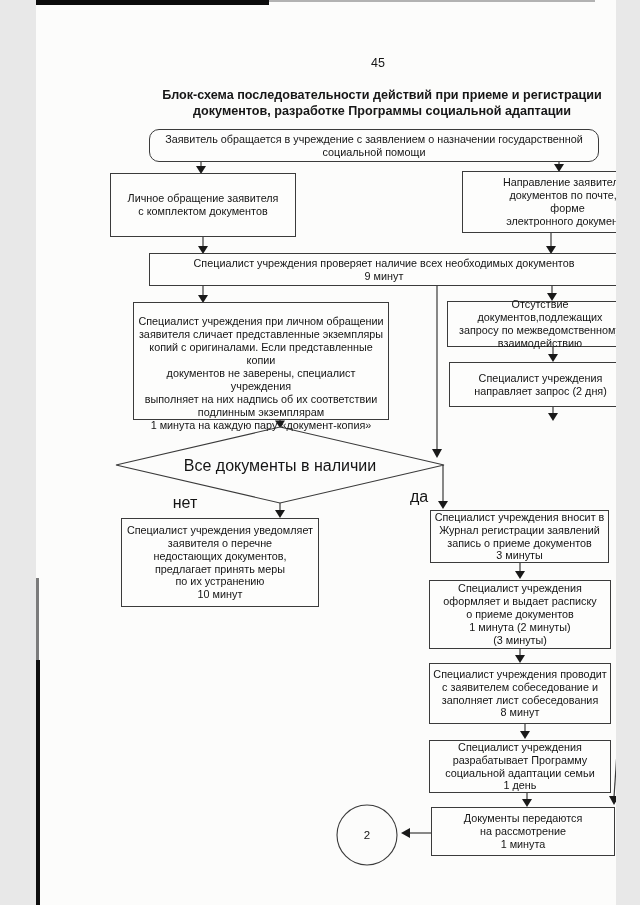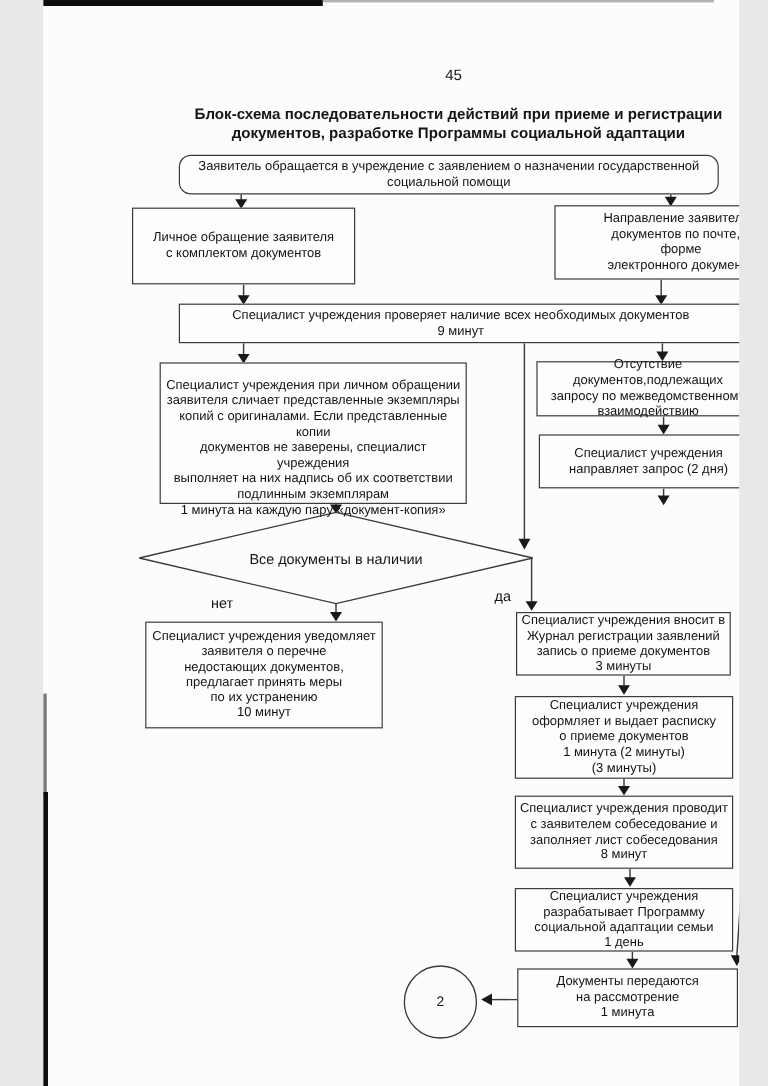--- a/index.html
+++ b/index.html
@@ -18,21 +18,21 @@
     display:flex;align-items:center;justify-content:center;
     text-align:center;font-size:10.8px;line-height:1.2;color:#141414;
     padding:2px 3px;box-sizing:border-box;
   }
   .node span{white-space:pre-line;}
   .node.top-align{align-items:flex-start;padding-top:12px;}
   .rounded{border-radius:10px;text-align:center;}
   .freetext{
     position:absolute;background:transparent;border:none;
     display:flex;align-items:center;justify-content:center;
-    text-align:center;font-size:12px;color:#141414;
+    text-align:center;font-size:16px;color:#141414;
   }
   .freetext span{white-space:pre-line;}
   #page-number{position:absolute;left:300px;top:56px;width:84px;
     text-align:center;font-size:12.5px;}
   #doc-title{position:absolute;left:60px;top:87px;width:572px;
     text-align:center;font-weight:bold;font-size:12.6px;line-height:1.28;}
   #doc-title span{white-space:pre-line;}
   
   .artifact{position:absolute;}
   #artifact-top-bar{left:0;top:0;width:233px;height:5px;background:#0c0c0c;}

